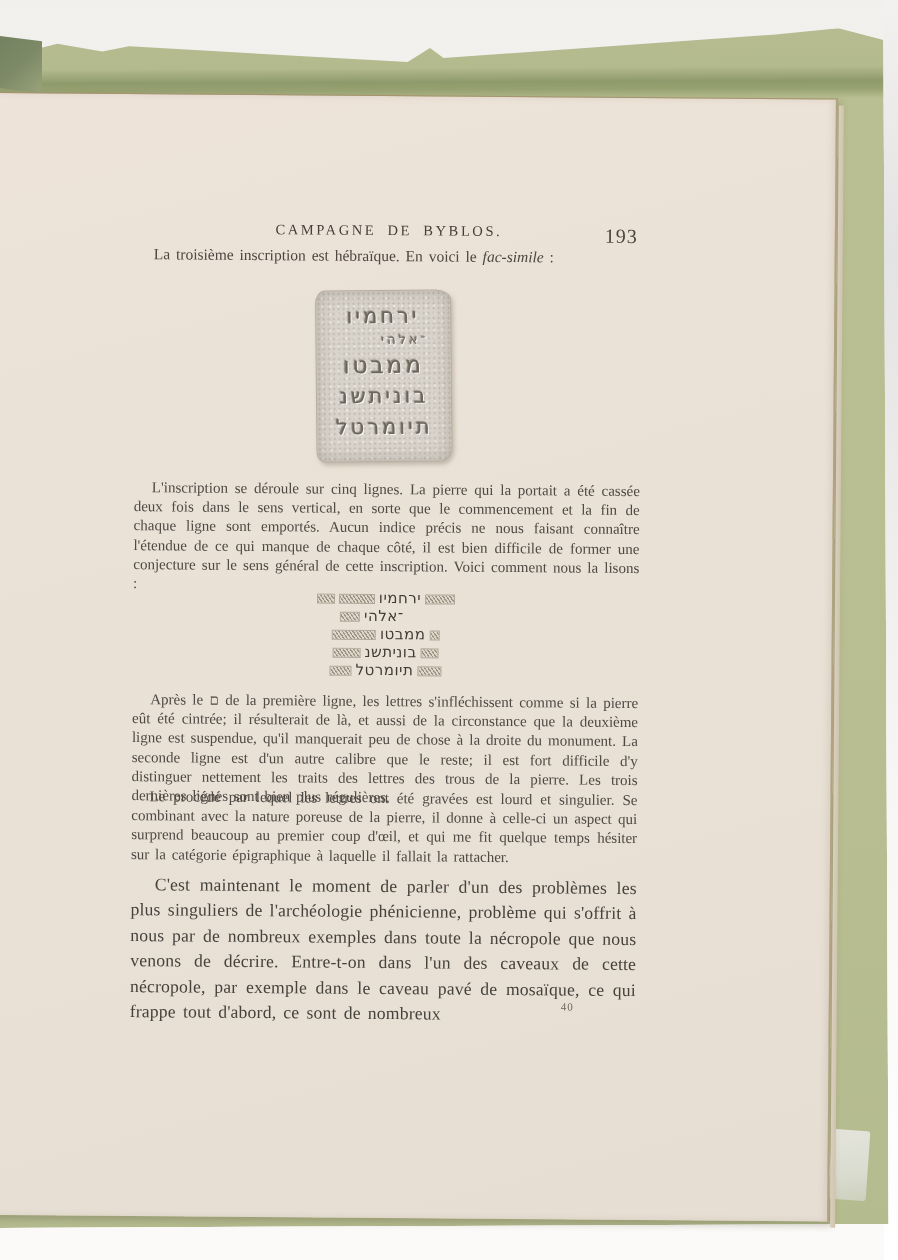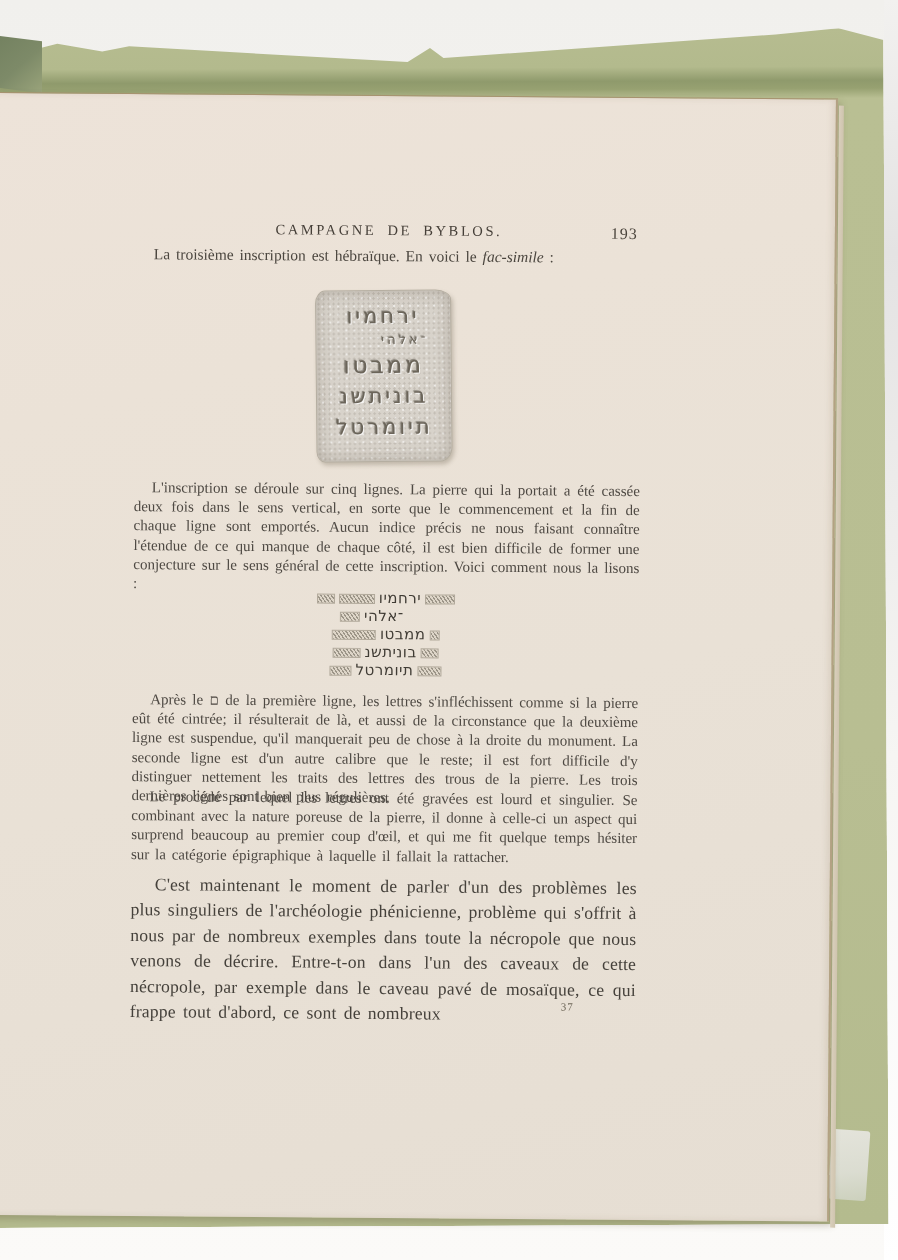--- a/index.html
+++ b/index.html
@@ -42,21 +42,21 @@
     content:'';position:absolute;right:-8px;top:6px;bottom:-6px;width:5px;
     background:linear-gradient(90deg,#d9cfbc,#cfc4ae);
   }
   
   .running-head-row{position:absolute;left:141px;top:126px;width:506px;height:20px;}
   .running-head{
     display:block;text-align:center;font-size:14.5px;letter-spacing:2.6px;word-spacing:5px;
     color:#453f38;
   }
   .page-number{
-    position:absolute;right:4px;top:1px;font-size:16px;letter-spacing:1px;color:#4a443c;margin-left:36px;
+    position:absolute;right:4px;top:1px;font-size:20px;letter-spacing:1px;color:#4a443c;margin-left:36px;
   }
   .intro{
     position:absolute;left:141px;top:150px;width:506px;margin:0;
     font-size:15.5px;line-height:20px;color:#4b463f;text-indent:18px;word-spacing:2px;
   }
   
   .stone{
     position:absolute;left:322px;top:194px;width:136px;height:172px;
     background-color:#d8d3cb;
     background-image:
@@ -167,15 +167,15 @@
       <span class="hatch h24"></span>
       <span class="t-text">תיומרטל</span>
       <span class="hatch h22"></span>
     </div>
   </div>
 
   <p class="para p2">Après le ם de la première ligne, les lettres s'infléchissent comme si la pierre eût été cintrée; il résulterait de là, et aussi de la circonstance que la deuxième ligne est suspendue, qu'il manquerait peu de chose à la droite du monument. La seconde ligne est d'un autre calibre que le reste; il est fort difficile d'y distinguer nettement les traits des lettres des trous de la pierre. Les trois dernières lignes sont bien plus régulières.</p>
   <p class="para p3">Le procédé par lequel les lettres ont été gravées est lourd et singulier. Se combinant avec la nature poreuse de la pierre, il donne à celle-ci un aspect qui surprend beaucoup au premier coup d'œil, et qui me fit quelque temps hésiter sur la catégorie épigraphique à laquelle il fallait la rattacher.</p>
   <p class="para big p4">C'est maintenant le moment de parler d'un des problèmes les plus singuliers de l'archéologie phénicienne, problème qui s'offrit à nous par de nombreux exemples dans toute la nécropole que nous venons de décrire. Entre-t-on dans l'un des caveaux de cette nécropole, par exemple dans le caveau pavé de mosaïque, ce qui frappe tout d'abord, ce sont de nombreux</p>
 
-  <div class="sig">37</div>
+  <div class="sig">40</div>
 
 </div>
 
 </body></html>

